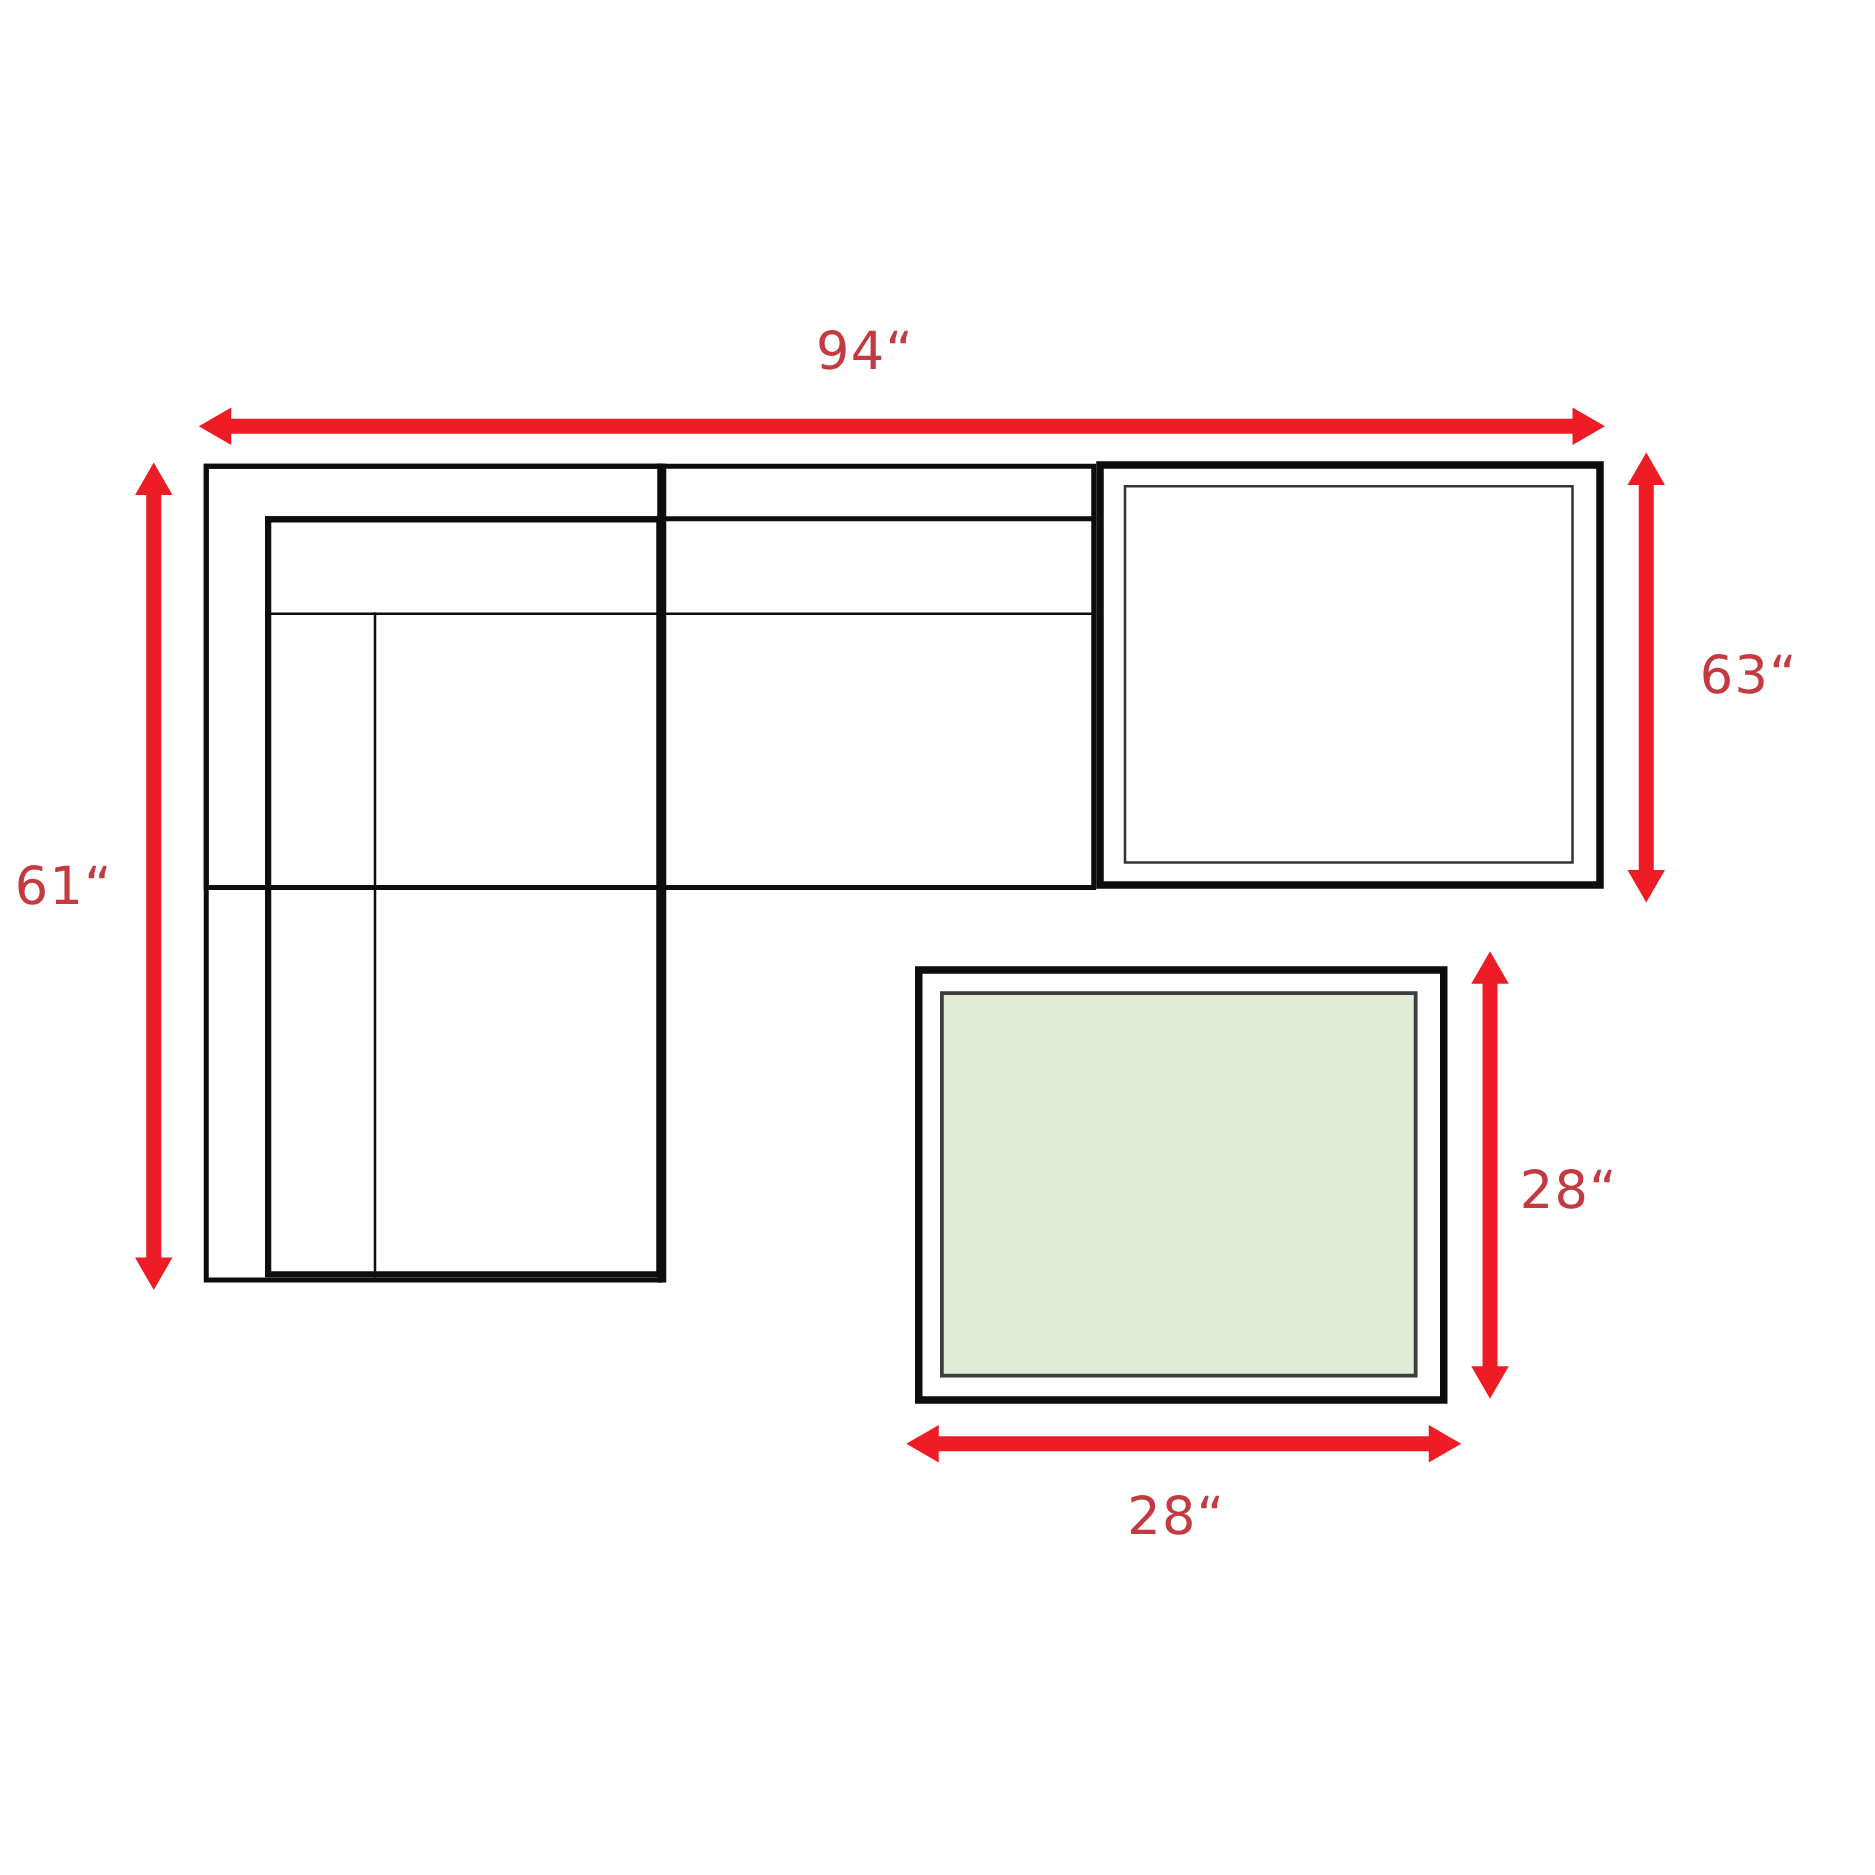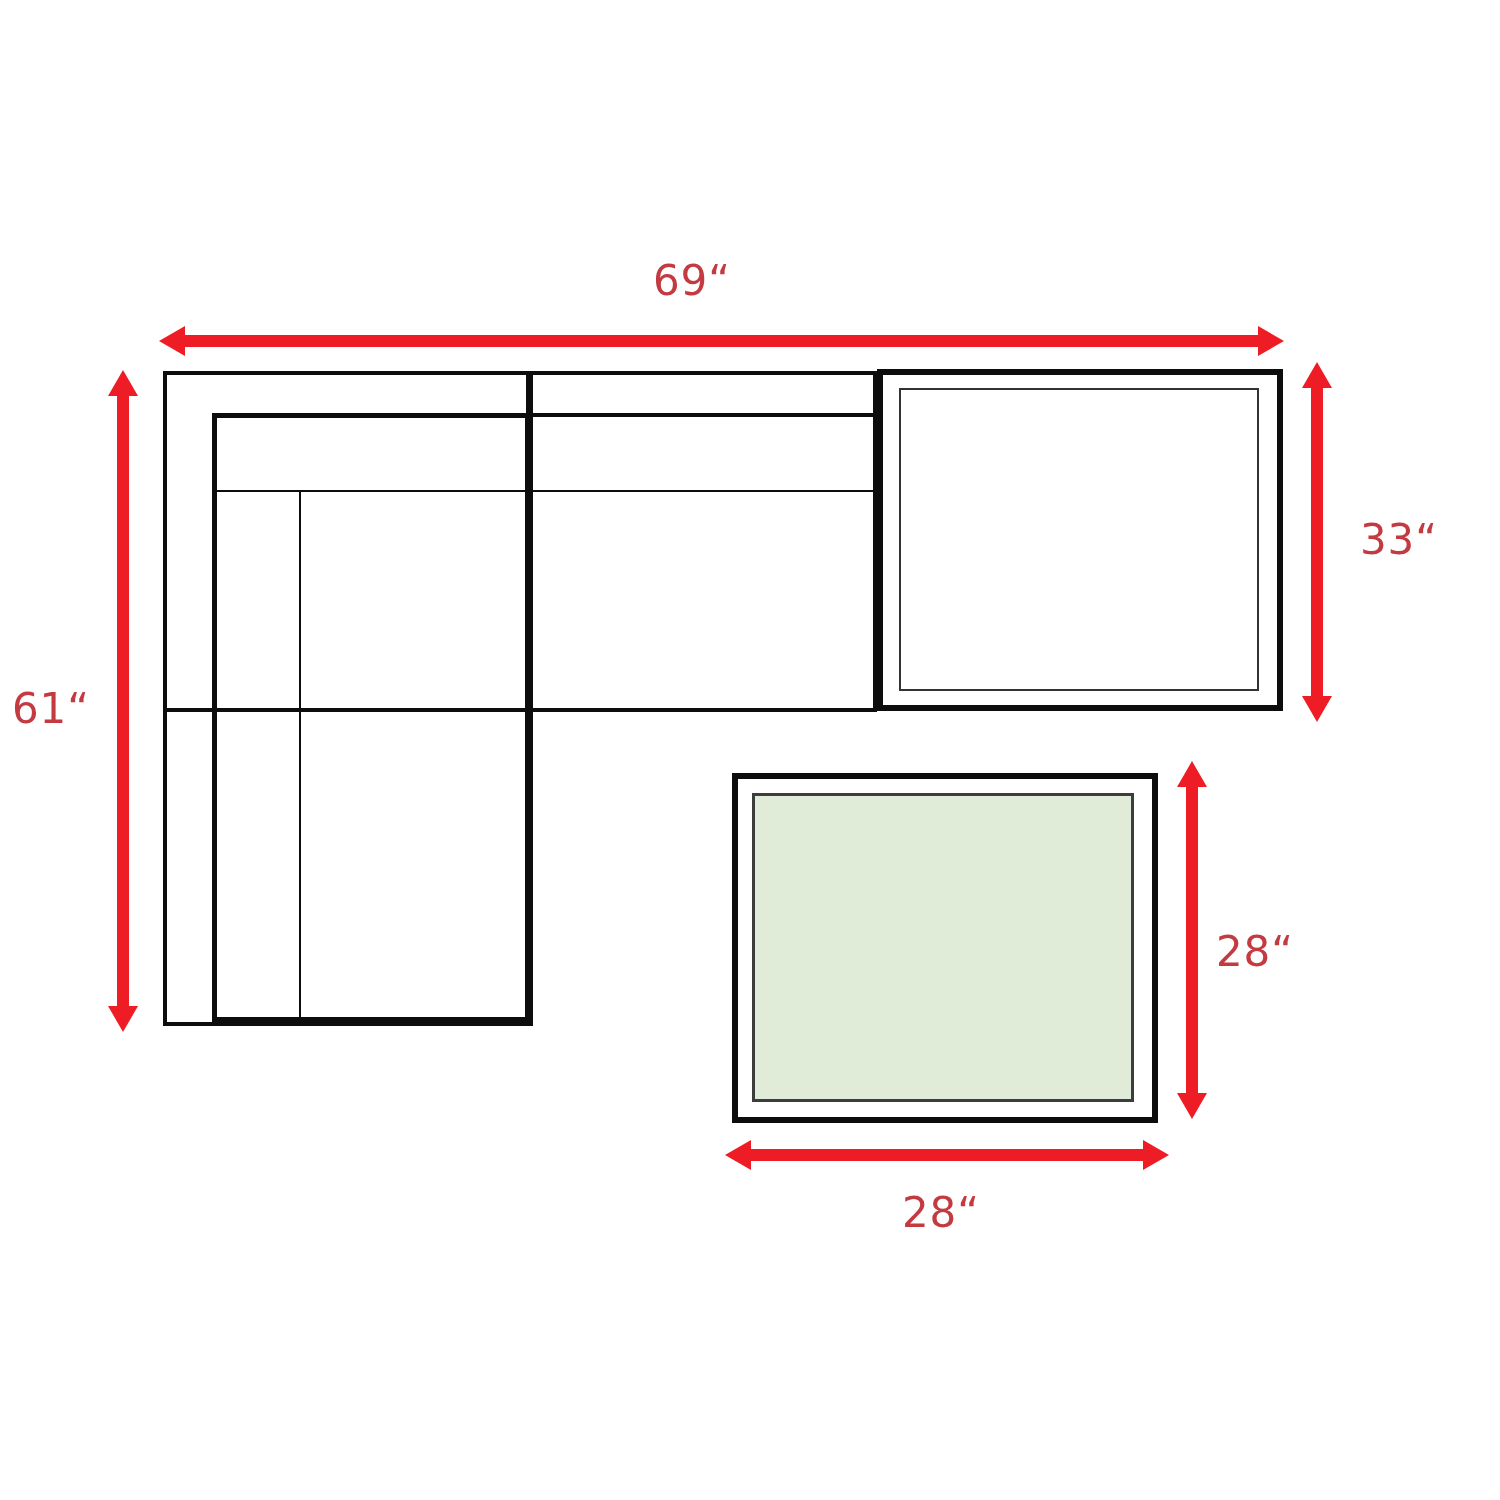--- a/index.html
+++ b/index.html
@@ -106,19 +106,19 @@
     <i class="shaft-v"></i>
     <i class="head-t"></i>
     <i class="head-b"></i>
   </div>
   <div class="arrow a-28h">
     <i class="shaft-h"></i>
     <i class="head-l"></i>
     <i class="head-r"></i>
   </div>
 
-  <div class="dim-label lab-94">69“</div>
+  <div class="dim-label lab-94">94“</div>
   <div class="dim-label lab-61">61“</div>
-  <div class="dim-label lab-33">33“</div>
+  <div class="dim-label lab-33">63“</div>
   <div class="dim-label lab-28v">28“</div>
   <div class="dim-label lab-28h">28“</div>
 
 </div>
 
 </body></html>

